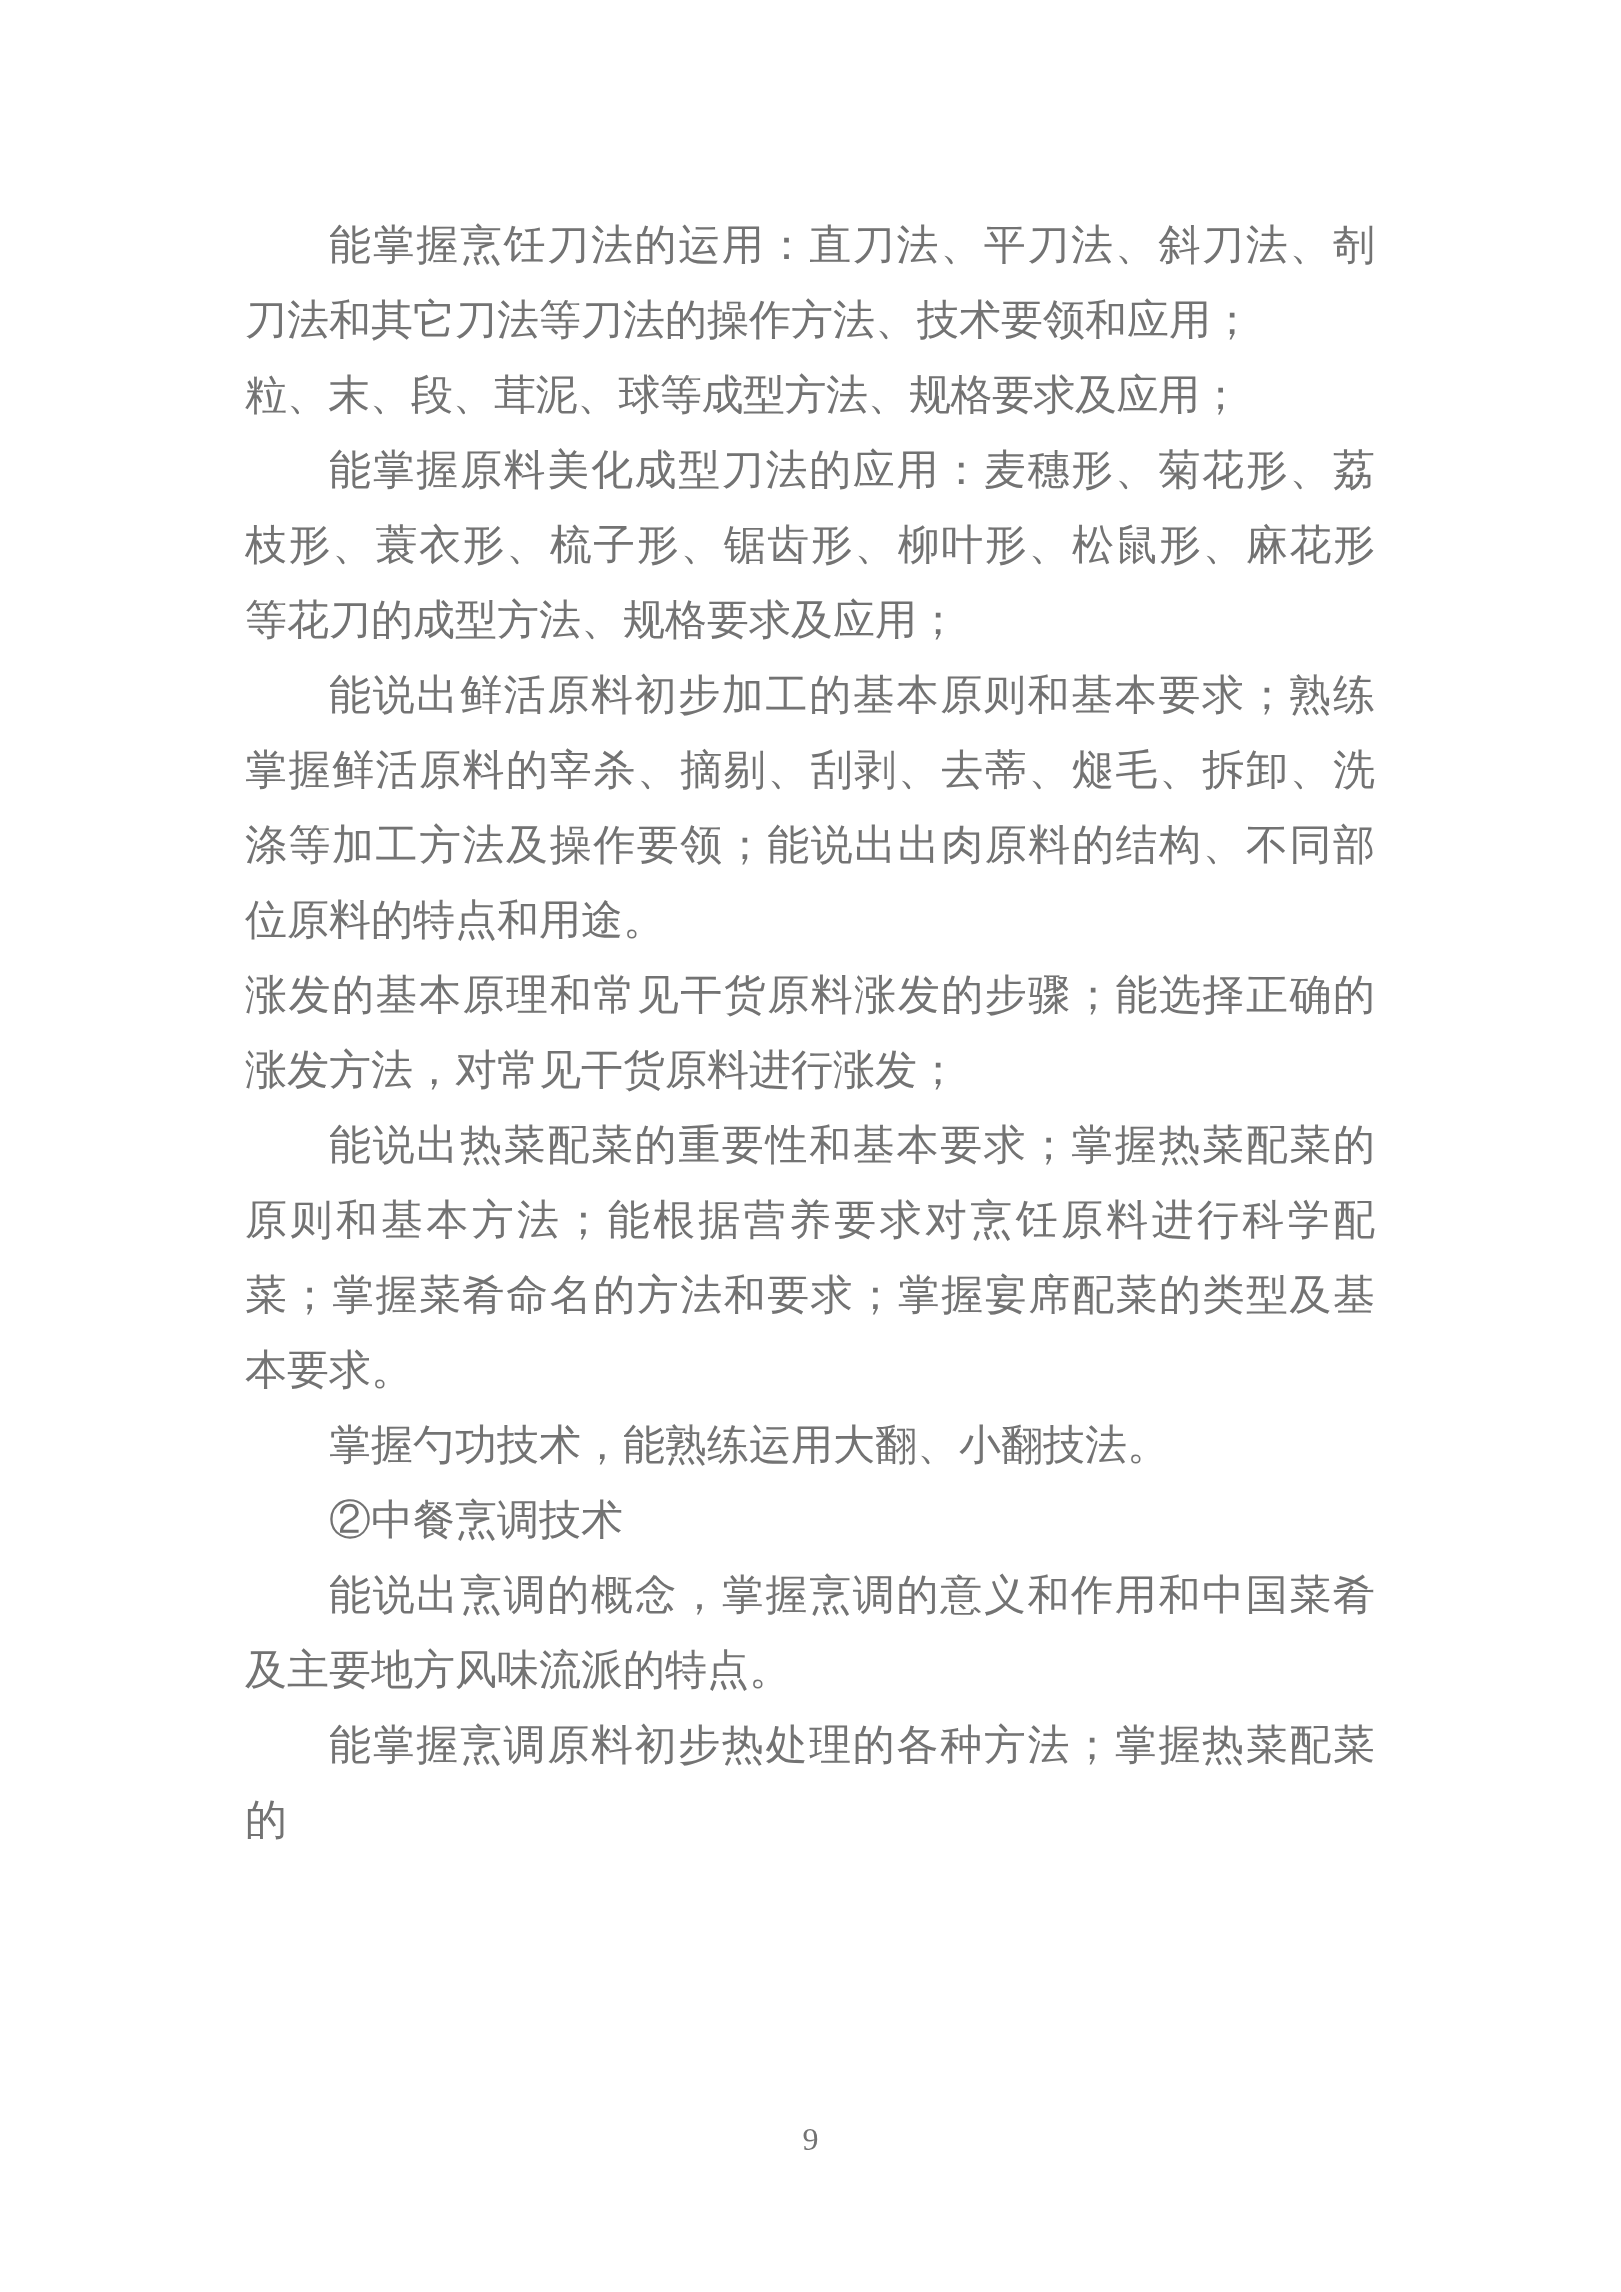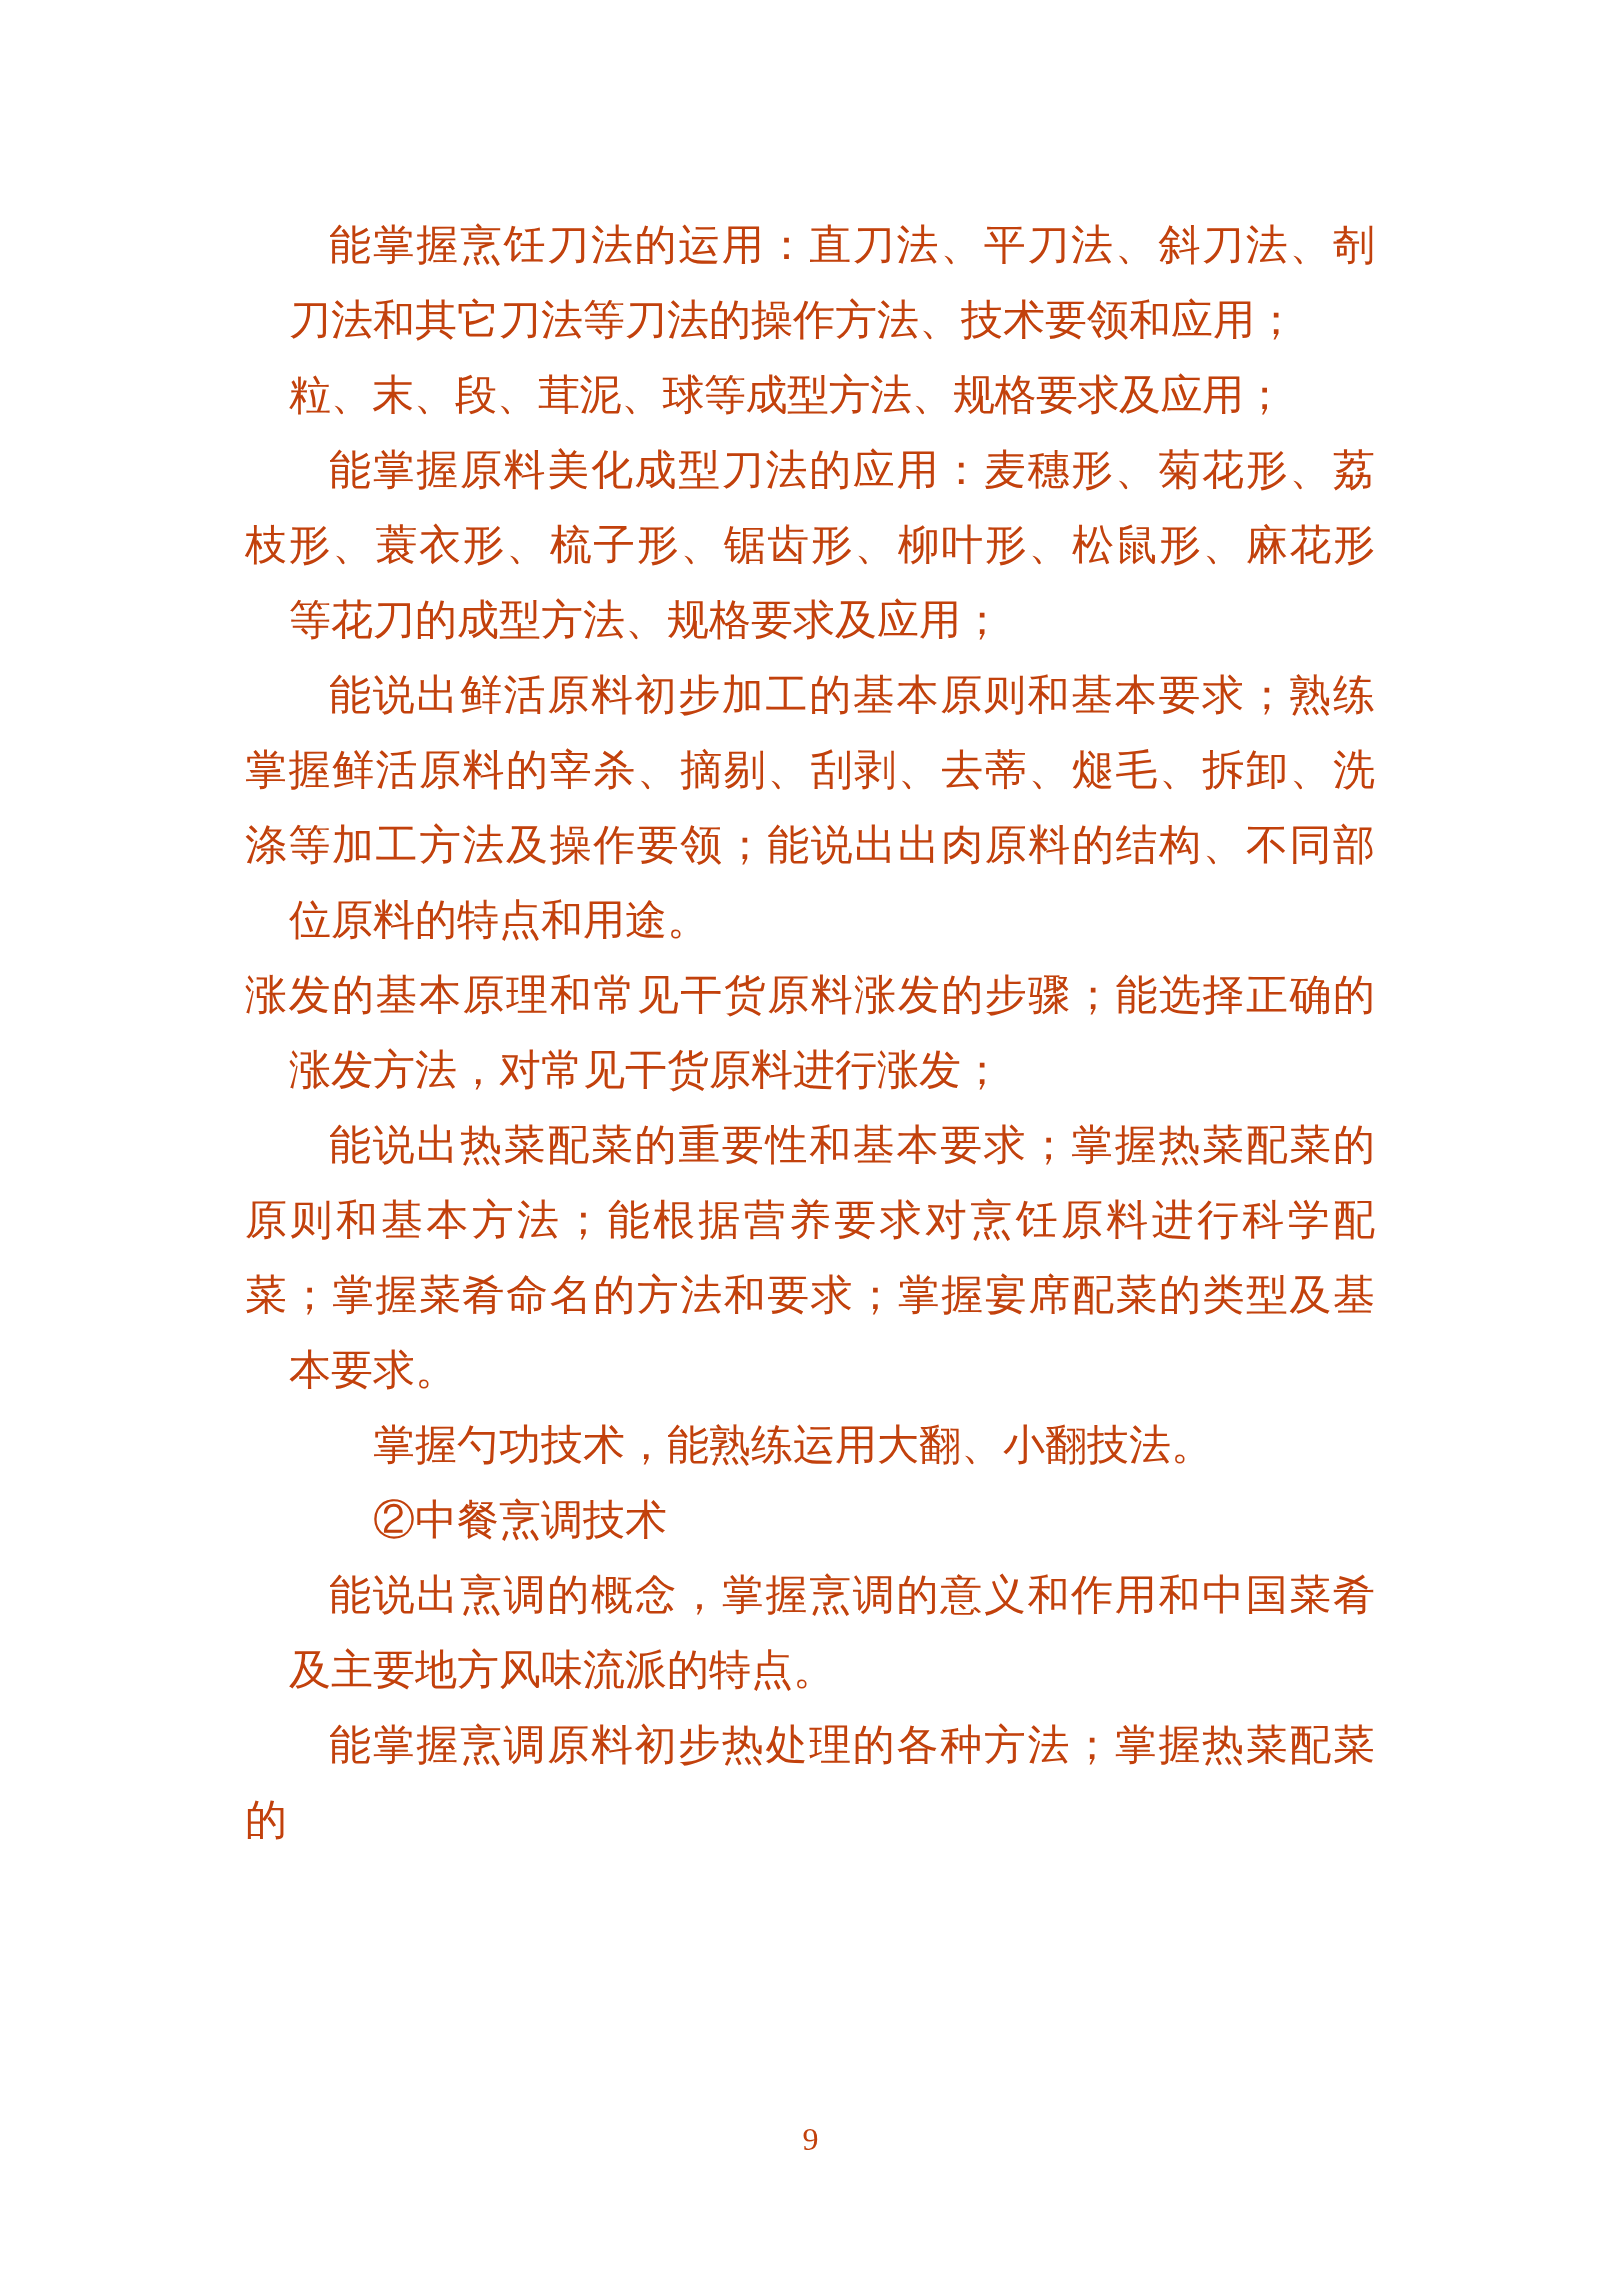--- a/index.html
+++ b/index.html
@@ -7,21 +7,21 @@
     padding: 0;
     background: #808080;
   }
   .page {
     position: relative;
     width: 1621px;
     height: 2293px;
     background: #ffffff;
     margin: 0 auto;
     font-family: "Liberation Serif", "DejaVu Serif", serif;
-    color: #c2410c;
+    color: #737373;
     overflow: hidden;
   }
   .text-block {
     position: absolute;
     left: 245px;
     top: 208px;
     width: 1130px;
     font-size: 42px;
     line-height: 75px;
     font-weight: 400;
@@ -30,21 +30,20 @@
     height: 75px;
     text-align: justify;
     text-align-last: justify;
     overflow: visible;
   }
   .line.first {
     text-indent: 2em;
   }
   .line.last {
     text-align-last: left;
-    margin-left: 44px;
   }
   
   .line:nth-child(3) {
     letter-spacing: -0.5px;
   }
   .page-number {
     position: absolute;
     left: 0;
     top: 2120px;
     width: 100%;

